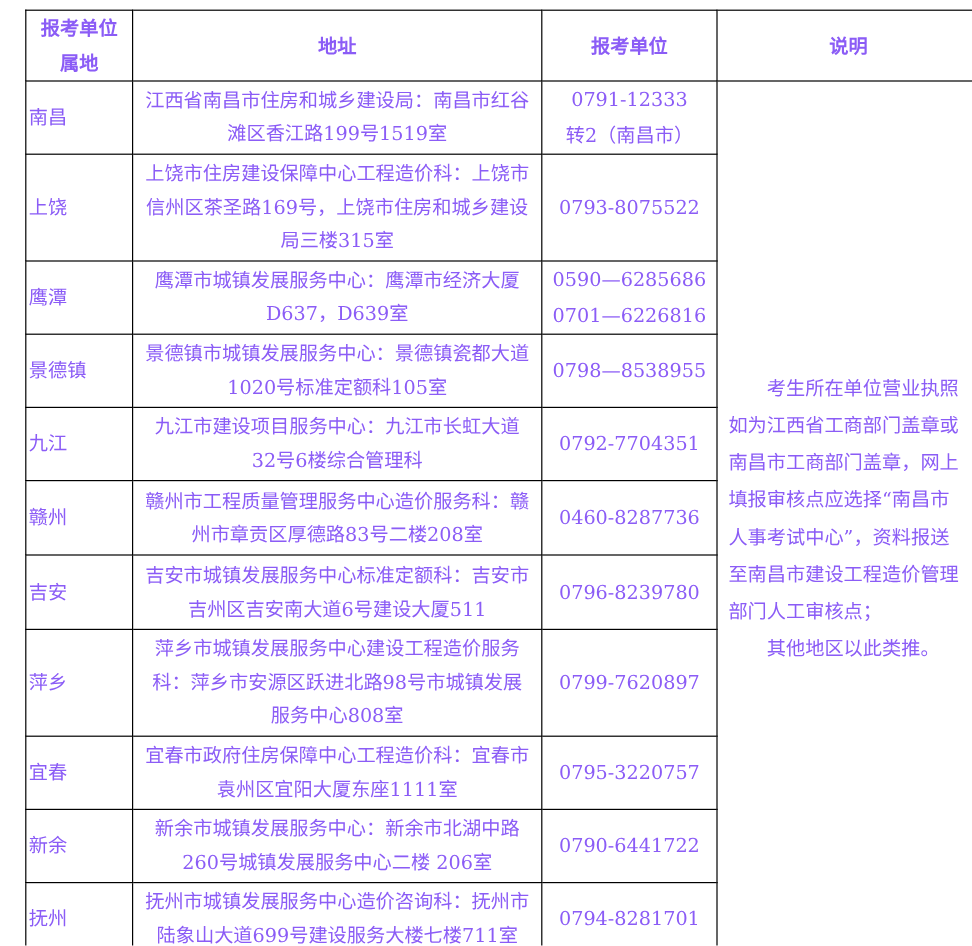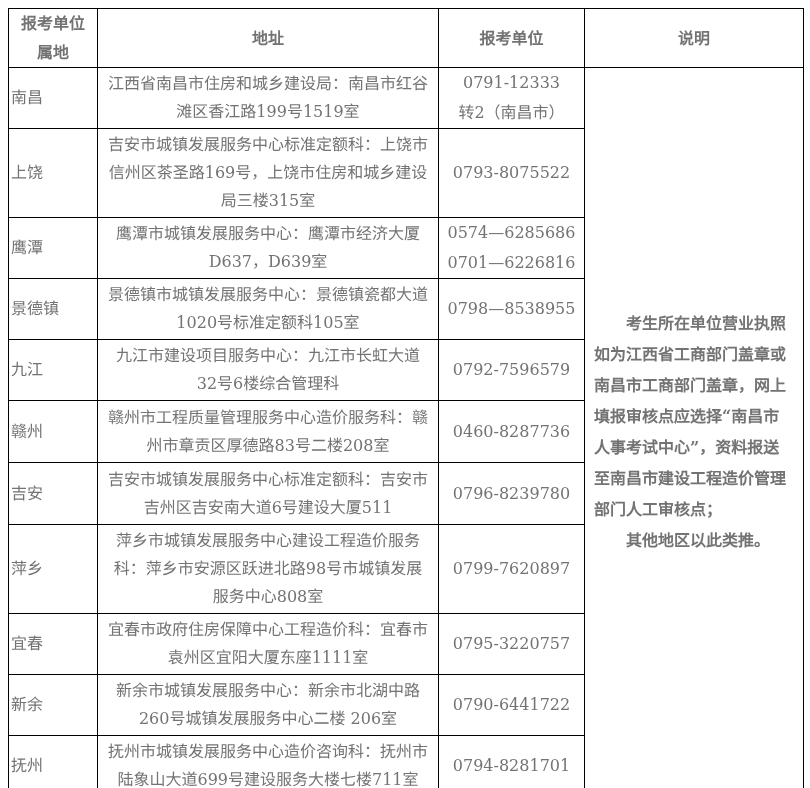--- a/index.html
+++ b/index.html
@@ -7,23 +7,23 @@
     padding: 0;
     background: #ffffff;
     width: 810px;
     height: 788px;
     overflow: hidden;
   }
   .page {
     box-sizing: border-box;
     width: 810px;
     height: 788px;
-    padding: 8px 8px;
+    padding: 8px 21px;
     font-family: "DejaVu Serif", "Liberation Serif", serif;
-    color: #737373;
+    color: #8b5cf6;
   }
   table.contact {
     border-collapse: collapse;
     table-layout: fixed;
     width: 795px;
     font-size: 16px;
   }
   table.contact th,
   table.contact td {
     border: 1px solid #000000;
@@ -54,21 +54,20 @@
     margin-top: 41px;
   }
   td.notes {
     vertical-align: middle;
     line-height: 31px;
     padding: 0 9px;
   }
   td.notes p {
     margin: 0;
     text-indent: 2em;
-    font-weight: bold;
   }
 </style>
 </head>
 <body>
 
 <div class="page">
   <table class="contact">
     <colgroup>
       <col style="width:89px">
       <col style="width:341px">
@@ -92,48 +91,48 @@
           <div>转2（南昌市）</div>
         </td>
         <td class="notes" rowspan="11">
           <p>考生所在单位营业执照如为江西省工商部门盖章或南昌市工商部门盖章，网上填报审核点应选择“南昌市人事考试中心”，资料报送至南昌市建设工程造价管理部门人工审核点；</p>
           <p>其他地区以此类推。</p>
         </td>
       </tr>
 
       <tr style="height:86px">
         <td class="city">上饶</td>
-        <td class="addr">吉安市城镇发展服务中心标准定额科：上饶市信州区茶圣路169号，上饶市住房和城乡建设局三楼315室</td>
+        <td class="addr">上饶市住房建设保障中心工程造价科：上饶市信州区茶圣路169号，上饶市住房和城乡建设局三楼315室</td>
         <td class="phone">
           <div>0793-8075522</div>
         </td>
       </tr>
 
       <tr style="height:60px">
         <td class="city">鹰潭</td>
         <td class="addr">鹰潭市城镇发展服务中心：鹰潭市经济大厦D637，D639室</td>
         <td class="phone">
-          <div>0574—6285686</div>
+          <div>0590—6285686</div>
           <div>0701—6226816</div>
         </td>
       </tr>
 
       <tr style="height:57px">
         <td class="city">景德镇</td>
         <td class="addr">景德镇市城镇发展服务中心：景德镇瓷都大道1020号标准定额科105室</td>
         <td class="phone">
           <div>0798—8538955</div>
         </td>
       </tr>
 
       <tr style="height:58px">
         <td class="city">九江</td>
         <td class="addr">九江市建设项目服务中心：九江市长虹大道32号6楼综合管理科</td>
         <td class="phone">
-          <div>0792-7596579</div>
+          <div>0792-7704351</div>
         </td>
       </tr>
 
       <tr style="height:62px">
         <td class="city">赣州</td>
         <td class="addr">赣州市工程质量管理服务中心造价服务科：赣州市章贡区厚德路83号二楼208室</td>
         <td class="phone">
           <div>0460-8287736</div>
         </td>
       </tr>

